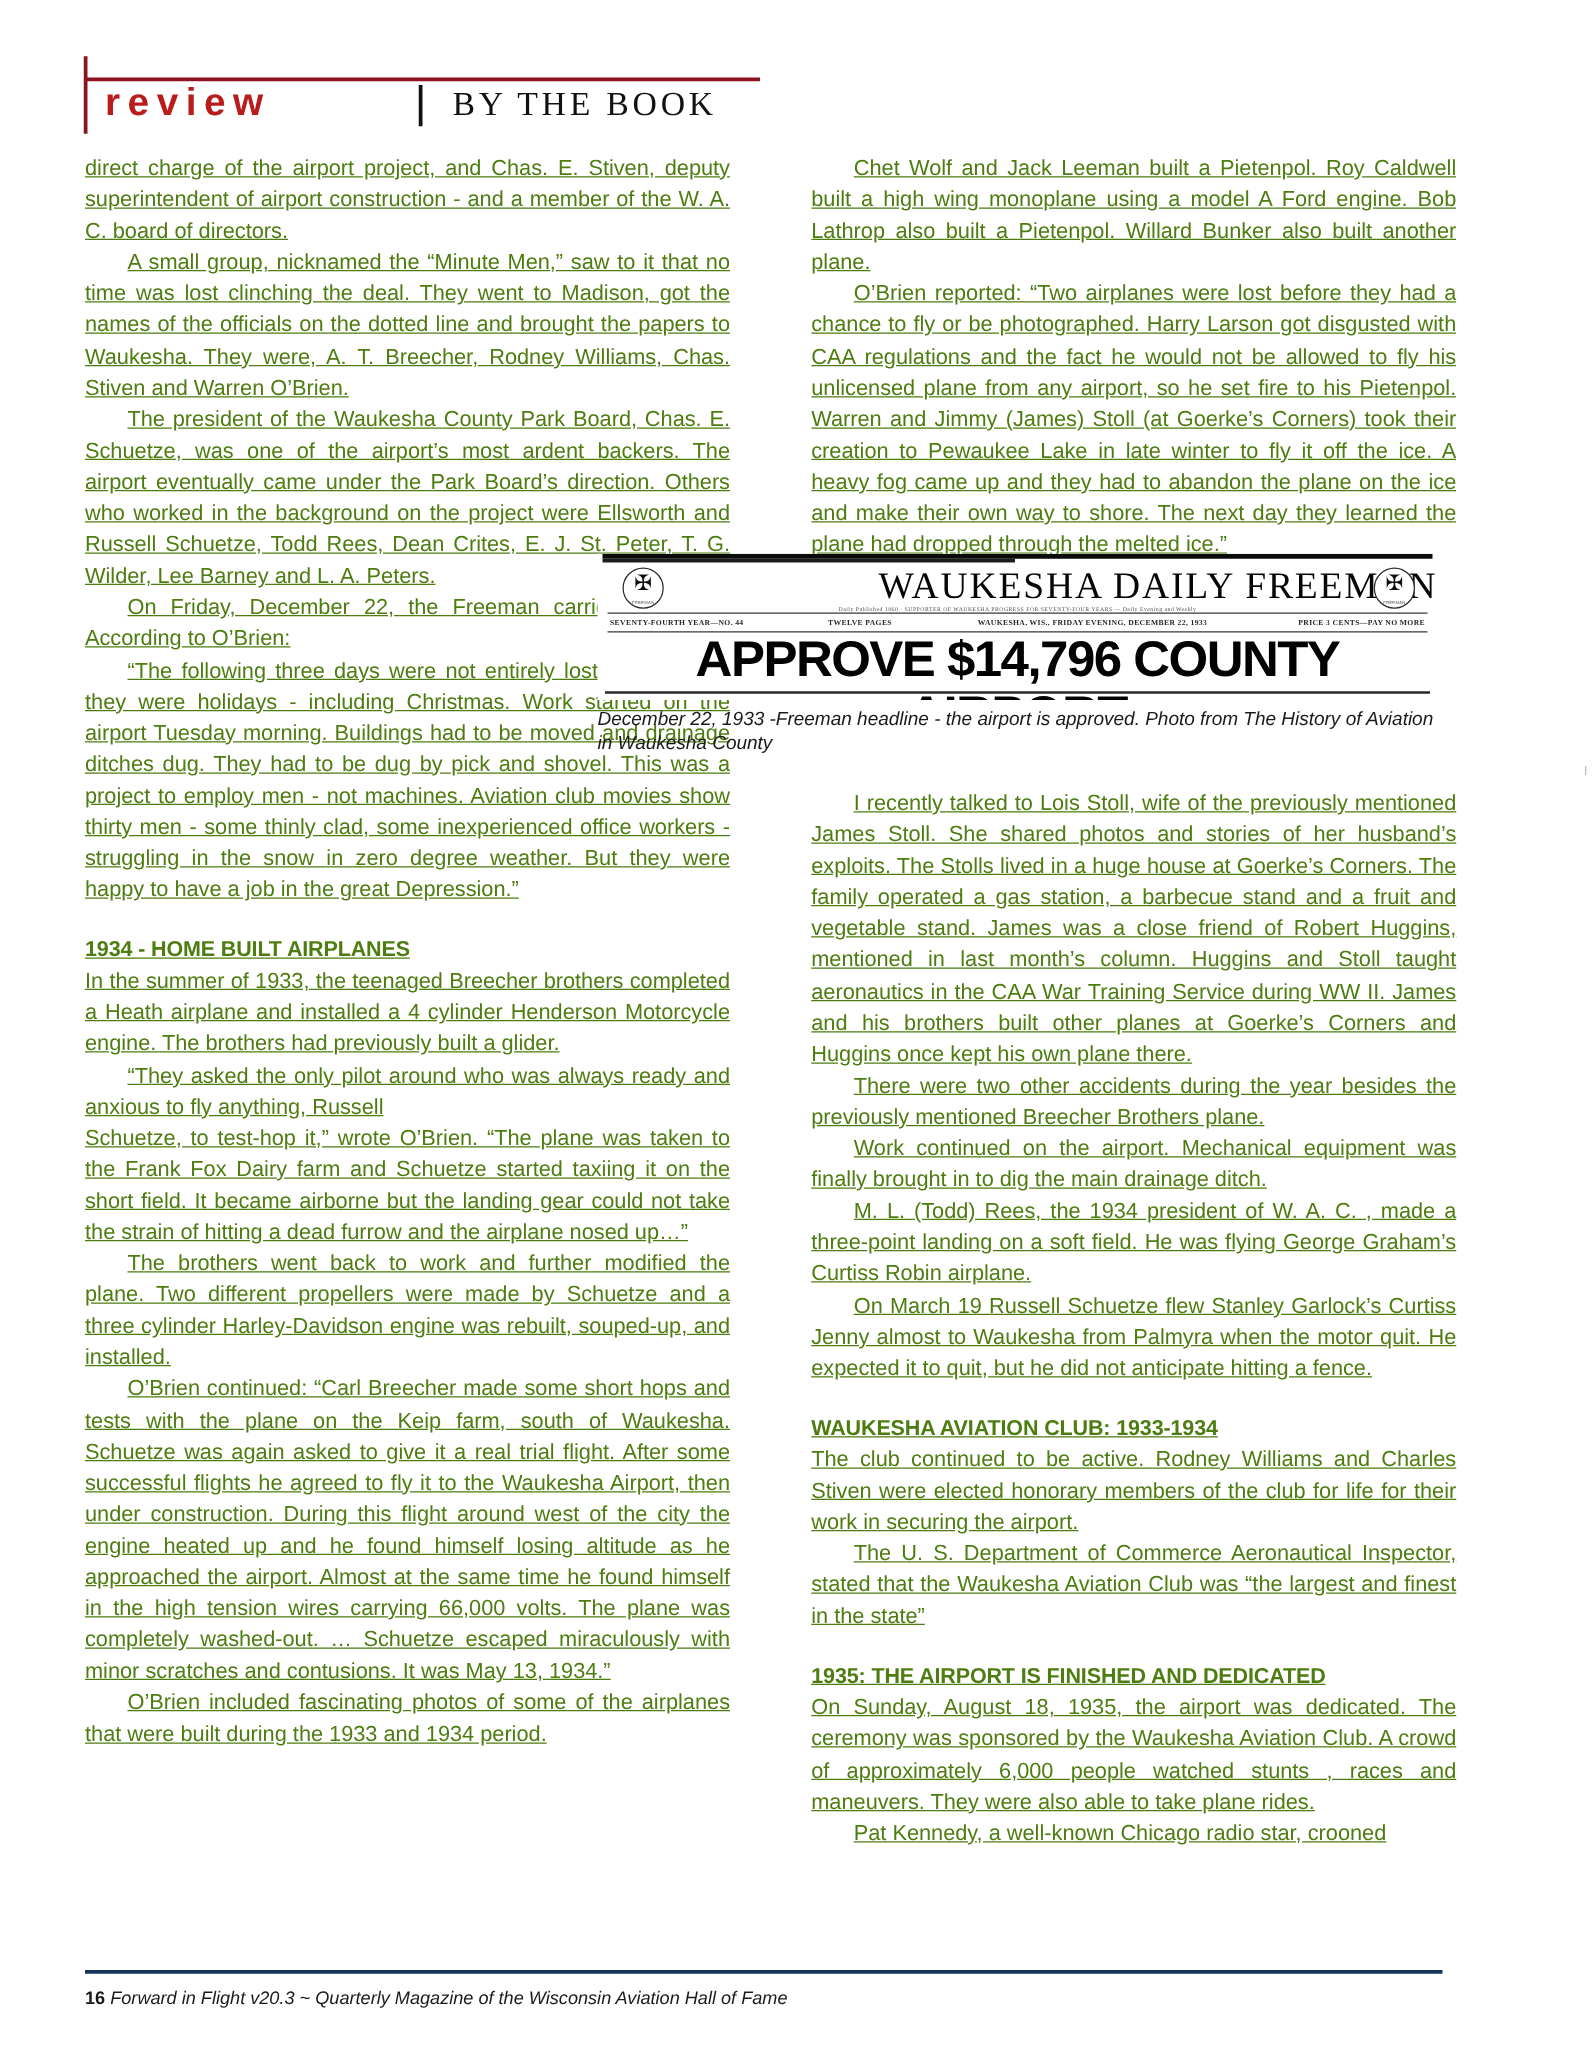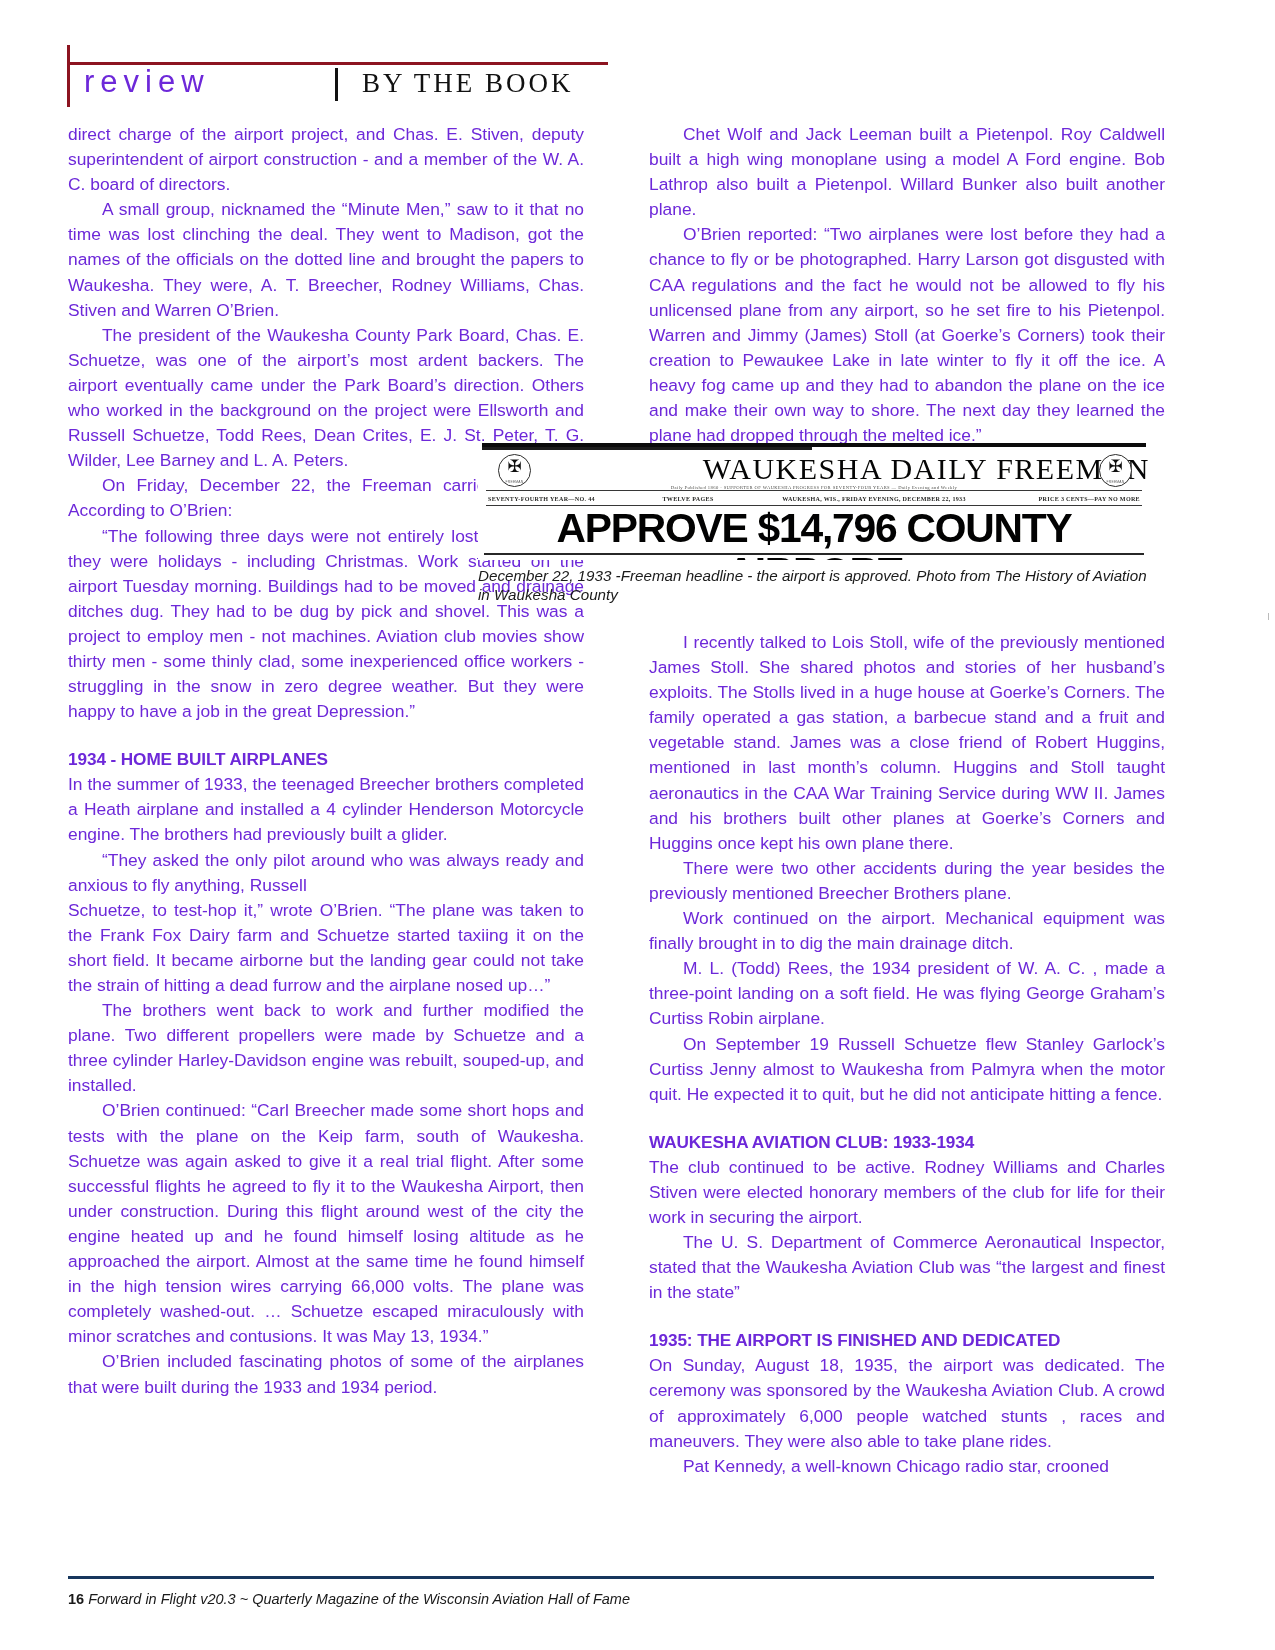--- a/index.html
+++ b/index.html
@@ -43,23 +43,23 @@
     width: 3px;
     height: 62px;
     background: #8c1420;
   }
   .mh-word {
     position: absolute;
     left: 22px;
     top: 26px;
     font-family: "Liberation Sans", sans-serif;
     font-size: 31px;
-    font-weight: normal;
+    font-weight: bold;
     letter-spacing: 6px;
-    color: #6d28d9;
+    color: #b91c1c;
     line-height: 1;
   }
   .mh-bar {
     position: absolute;
     left: 273px;
     top: 28px;
     width: 3px;
     height: 33px;
     background: #111111;
   }
@@ -77,21 +77,22 @@
   
   .col {
     position: absolute;
     top: 122px;
     width: 516px;
     font-size: 17.4px;
     line-height: 25.1px;
     text-align: justify;
     text-justify: inter-word;
     hyphens: none;
-    color: #6d28d9;
+    color: #4d7c0f;
+    text-decoration: underline;
   }
   .col-left  { left: 68px; }
   .col-right { left: 649px; }
 
   .col p {
     margin: 0;
     text-align: justify;
   }
   .col p.ind { text-indent: 34px; }
   .col p.noind { text-indent: 0; }
@@ -359,21 +360,21 @@
     <div class="figcap">December 22, 1933 -Freeman headline - the airport is approved.  Photo from The History of Aviation in Waukesha County</div>
   </div>
 
   <div class="tick"></div>
 
   <div class="col col-right" style="top:630px;">
     <p class="ind">I recently talked to Lois Stoll, wife of the previously mentioned James Stoll. She shared photos and stories of her husband’s exploits. The Stolls lived in a huge house at Goerke’s Corners. The family operated a gas station, a barbecue stand and a fruit and vegetable stand. James was a close friend of Robert Huggins, mentioned in last month’s column. Huggins and Stoll taught aeronautics in the CAA War Training Service during WW II. James and his brothers built other planes at Goerke’s Corners and Huggins once kept his own plane there.</p>
     <p class="ind">There were two other accidents during the year besides the previously mentioned Breecher Brothers plane.</p>
     <p class="ind">Work continued on the airport. Mechanical equipment was finally brought in to dig the main drainage ditch.</p>
     <p class="ind">M. L. (Todd) Rees, the 1934 president of W. A. C. , made a three-point landing on a soft field. He was flying  George Graham’s Curtiss Robin airplane.</p>
-    <p class="ind">On September 19  Russell Schuetze flew Stanley Garlock’s Curtiss Jenny almost to Waukesha from Palmyra when the motor quit. He expected it to quit, but he did not anticipate hitting a fence.</p>
+    <p class="ind">On March 19  Russell Schuetze flew Stanley Garlock’s Curtiss Jenny almost to Waukesha from Palmyra when the motor quit. He expected it to quit, but he did not anticipate hitting a fence.</p>
 
     <h3 class="sec">WAUKESHA AVIATION CLUB: 1933-1934</h3>
     <p class="noind">The club continued to be active. Rodney Williams and Charles Stiven were elected honorary members of the club for life for their work in securing the airport.</p>
     <p class="ind">The U. S. Department of Commerce Aeronautical Inspector, stated that the Waukesha Aviation Club was “the largest and finest in the state”</p>
 
     <h3 class="sec">1935: THE AIRPORT IS FINISHED AND DEDICATED</h3>
     <p class="noind">On Sunday, August 18, 1935, the airport was dedicated. The ceremony was sponsored by the Waukesha Aviation Club. A crowd of approximately 6,000 people watched stunts , races and maneuvers. They were also able to take plane rides.</p>
     <p class="ind">Pat Kennedy, a well-known Chicago radio star, crooned</p>
   </div>
 

